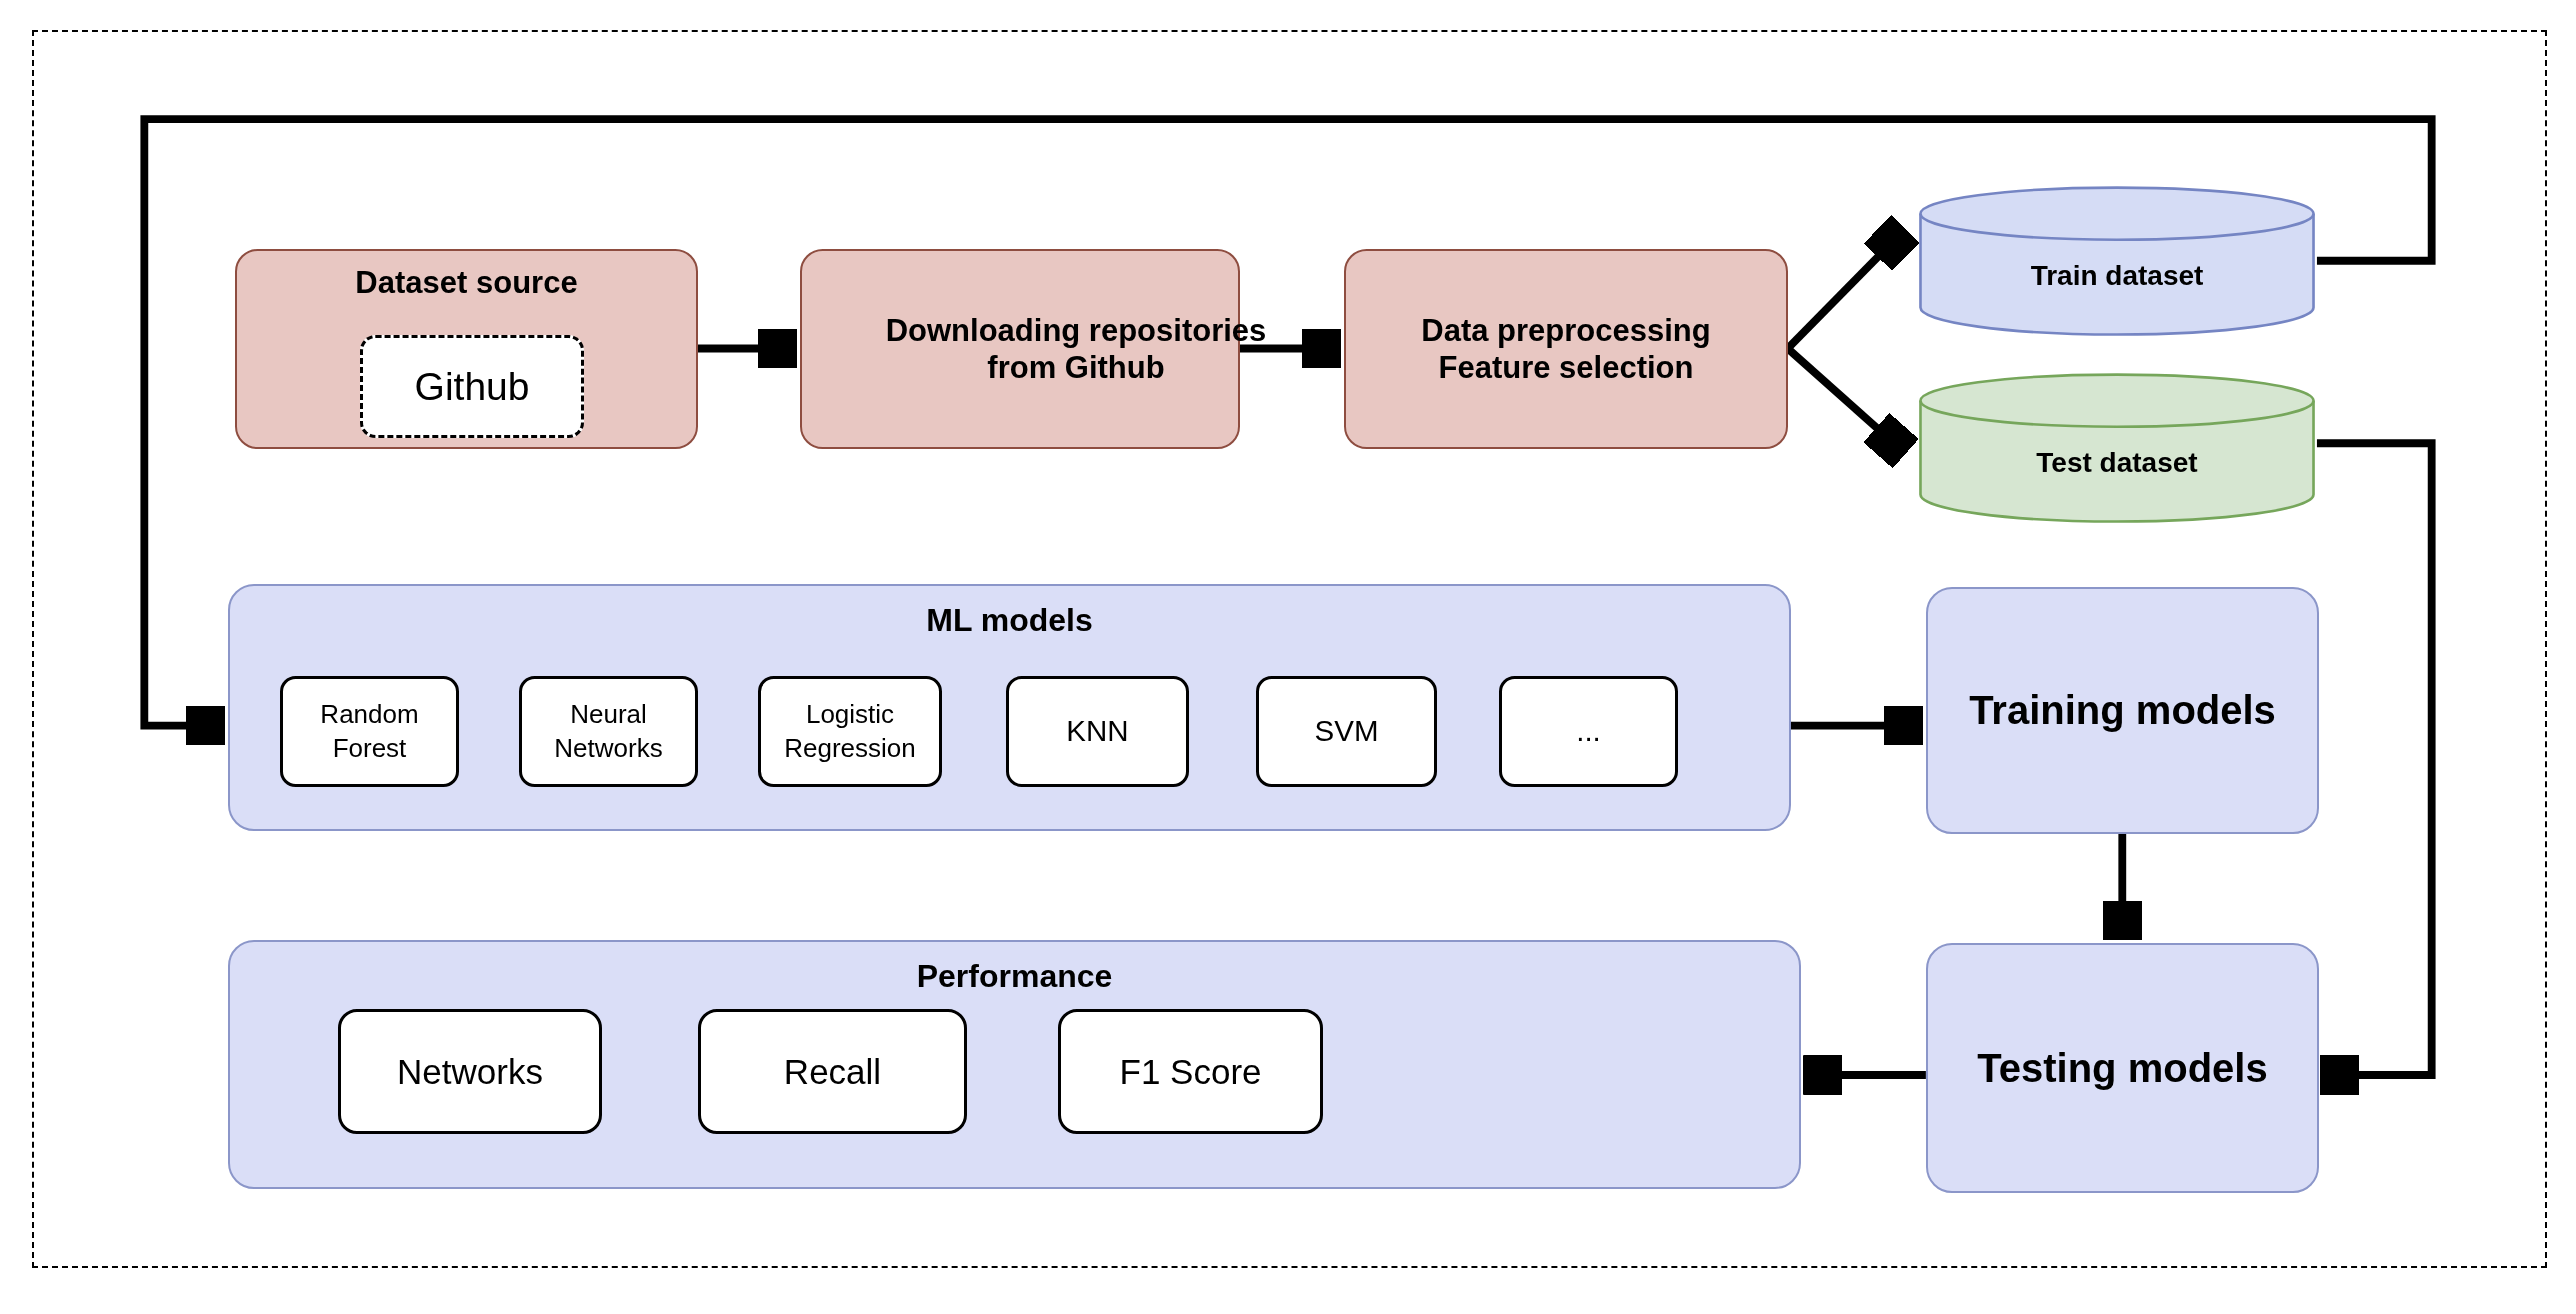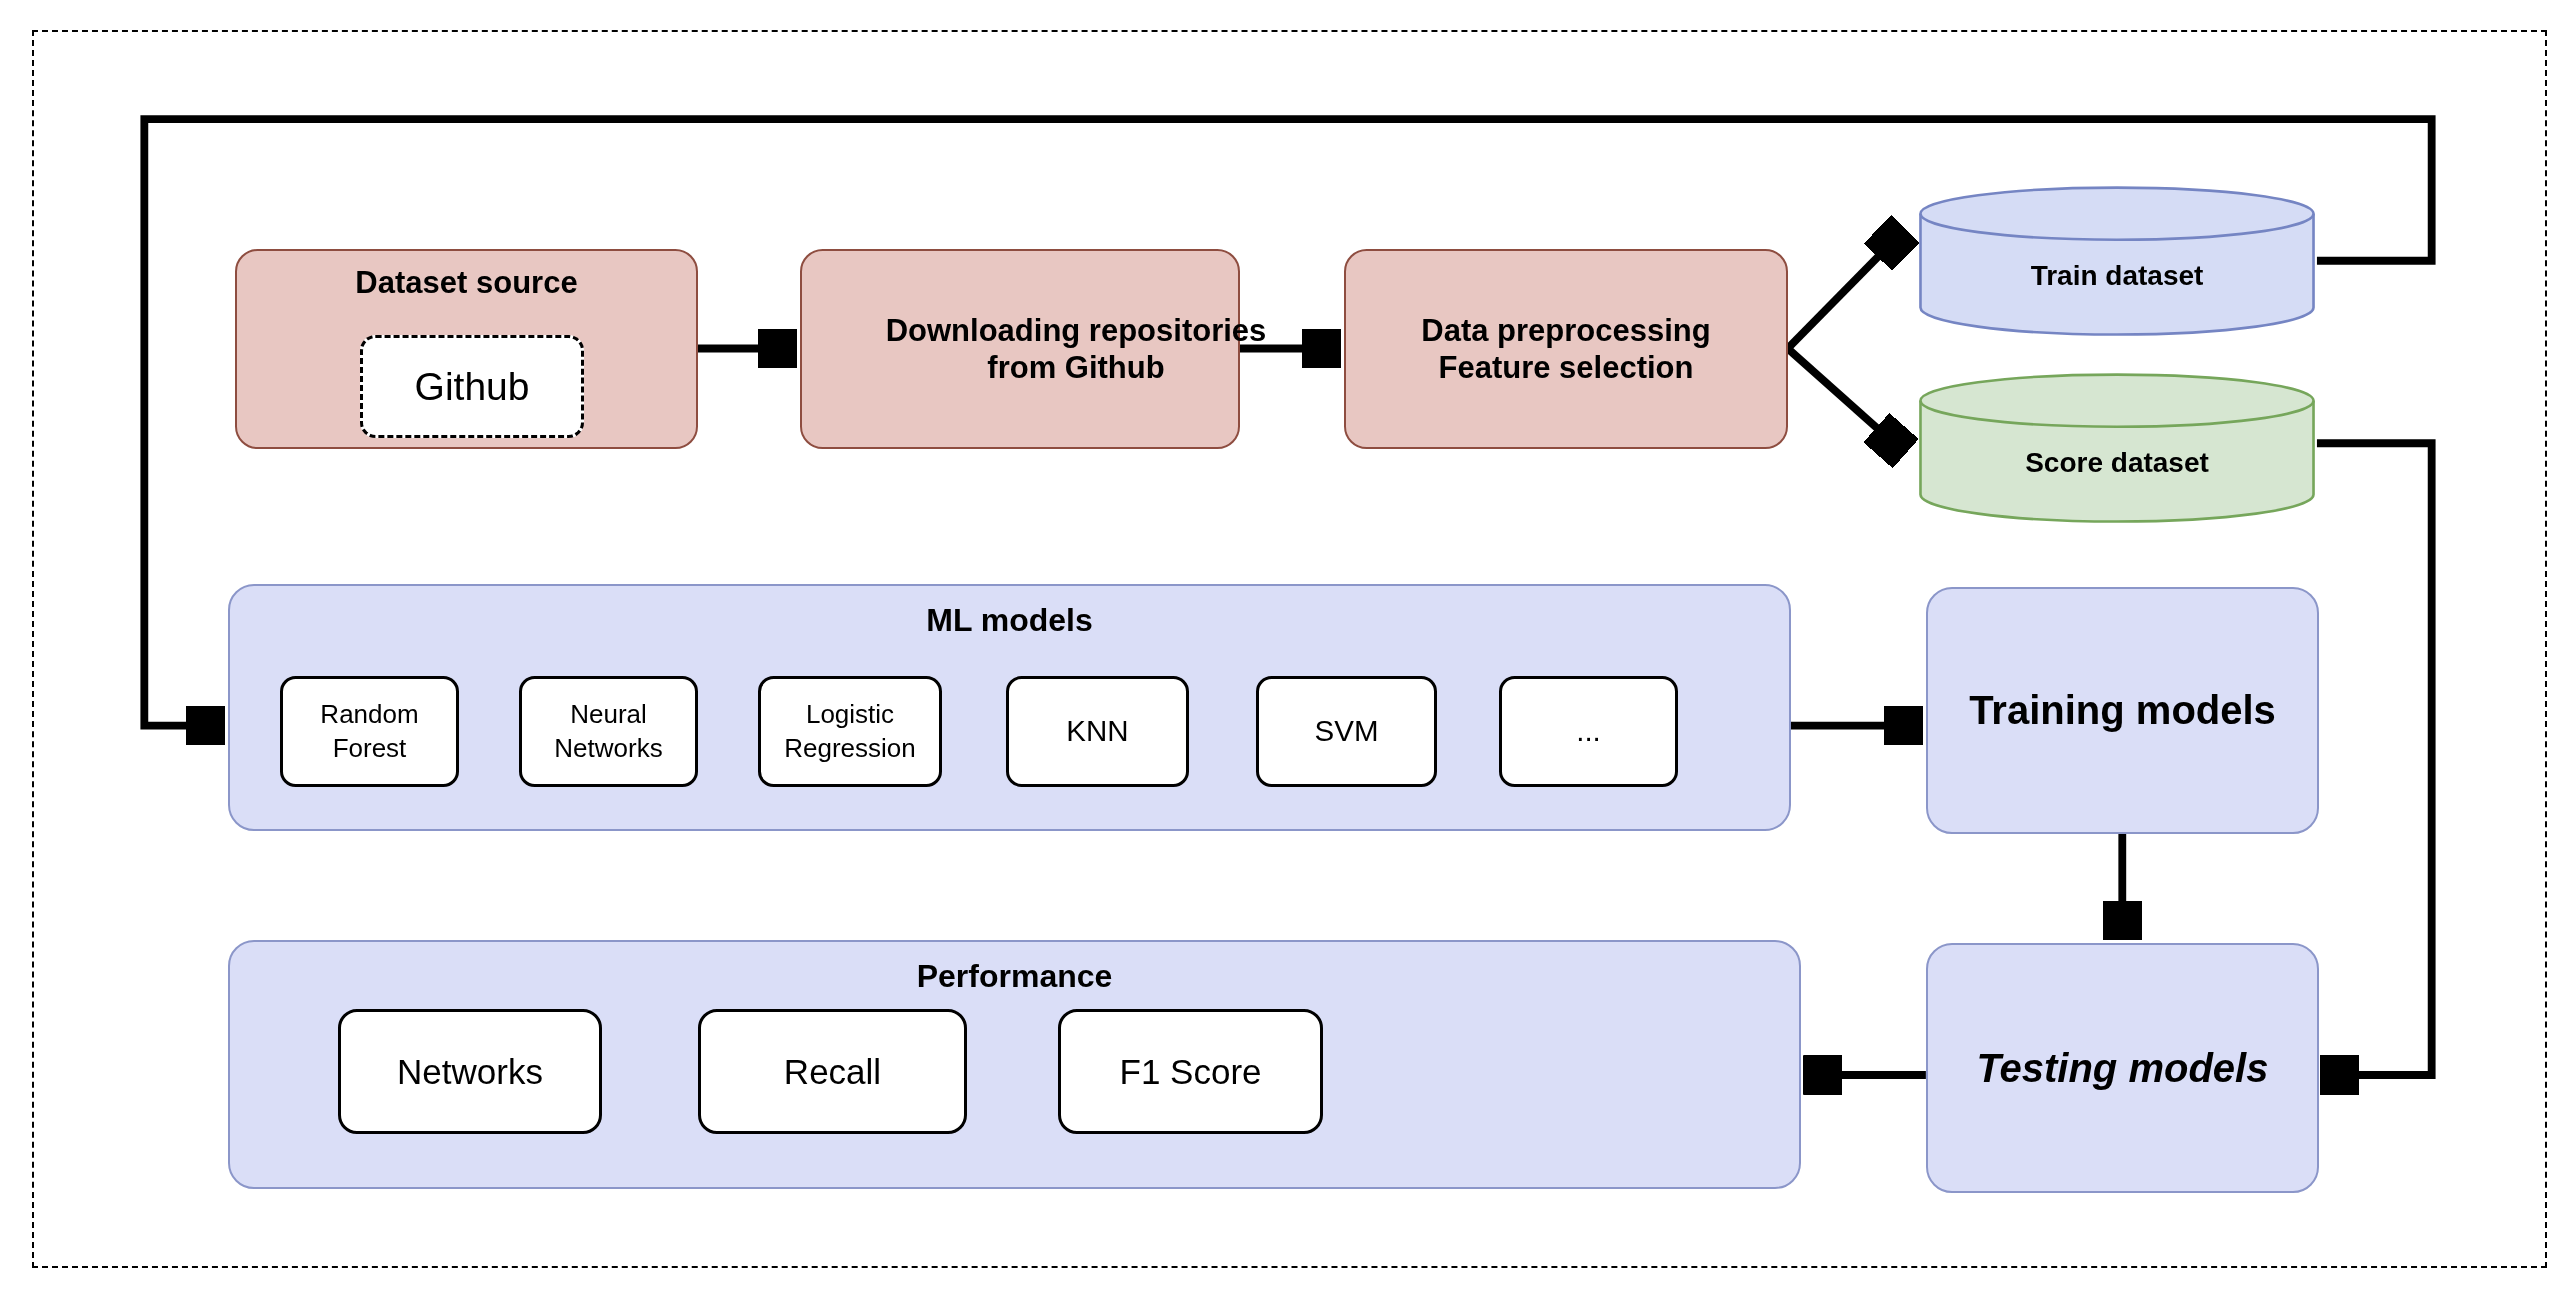--- a/index.html
+++ b/index.html
@@ -114,21 +114,21 @@
     <ellipse cx="230" cy="34" rx="226" ry="30" fill="#d5dcf5" stroke="#7585c3" stroke-width="3"></ellipse>
   </svg>
   <div class="cyl-label">Train dataset</div>
 </div>
 
 <div class="abs cyl" style="left:1917px;top:371px;width:400px;height:155px;">
   <svg width="400" height="155" viewBox="0 0 460 178">
     <path d="M4 34 V142 A226 31 0 0 0 456 142 V34" fill="#d6e6d1" stroke="#76a65b" stroke-width="3"></path>
     <ellipse cx="230" cy="34" rx="226" ry="30" fill="#d6e6d1" stroke="#76a65b" stroke-width="3"></ellipse>
   </svg>
-  <div class="cyl-label">Score dataset</div>
+  <div class="cyl-label">Test dataset</div>
 </div>
 
 <div class="abs panel" style="left:228px;top:584px;width:1563px;height:247px;">
   <div class="panel-title">ML models</div>
   <div class="chip" style="left:50px;top:90px;width:179px;height:111px;">Random Forest</div>
   <div class="chip" style="left:289px;top:90px;width:179px;height:111px;">Neural Networks</div>
   <div class="chip" style="left:528px;top:90px;width:184px;height:111px;">Logistic Regression</div>
   <div class="chip lg" style="left:776px;top:90px;width:183px;height:111px;">KNN</div>
   <div class="chip lg" style="left:1026px;top:90px;width:181px;height:111px;">SVM</div>
   <div class="chip lg" style="left:1269px;top:90px;width:179px;height:111px;">...</div>
@@ -138,16 +138,16 @@
   <span>Training models</span>
 </div>
 
 <div class="abs panel" style="left:228px;top:940px;width:1573px;height:249px;">
   <div class="panel-title">Performance</div>
   <div class="metric" style="left:108px;width:264px;">Networks</div>
   <div class="metric" style="left:468px;width:269px;">Recall</div>
   <div class="metric" style="left:828px;width:265px;">F1 Score</div>
 </div>
 
-<div class="abs big-node" style="left:1926px;top:943px;width:393px;height:250px;font-style:italic;">
+<div class="abs big-node" style="left:1926px;top:943px;width:393px;height:250px;">
   <span>Testing models</span>
 </div>
 
 
 </body></html>

